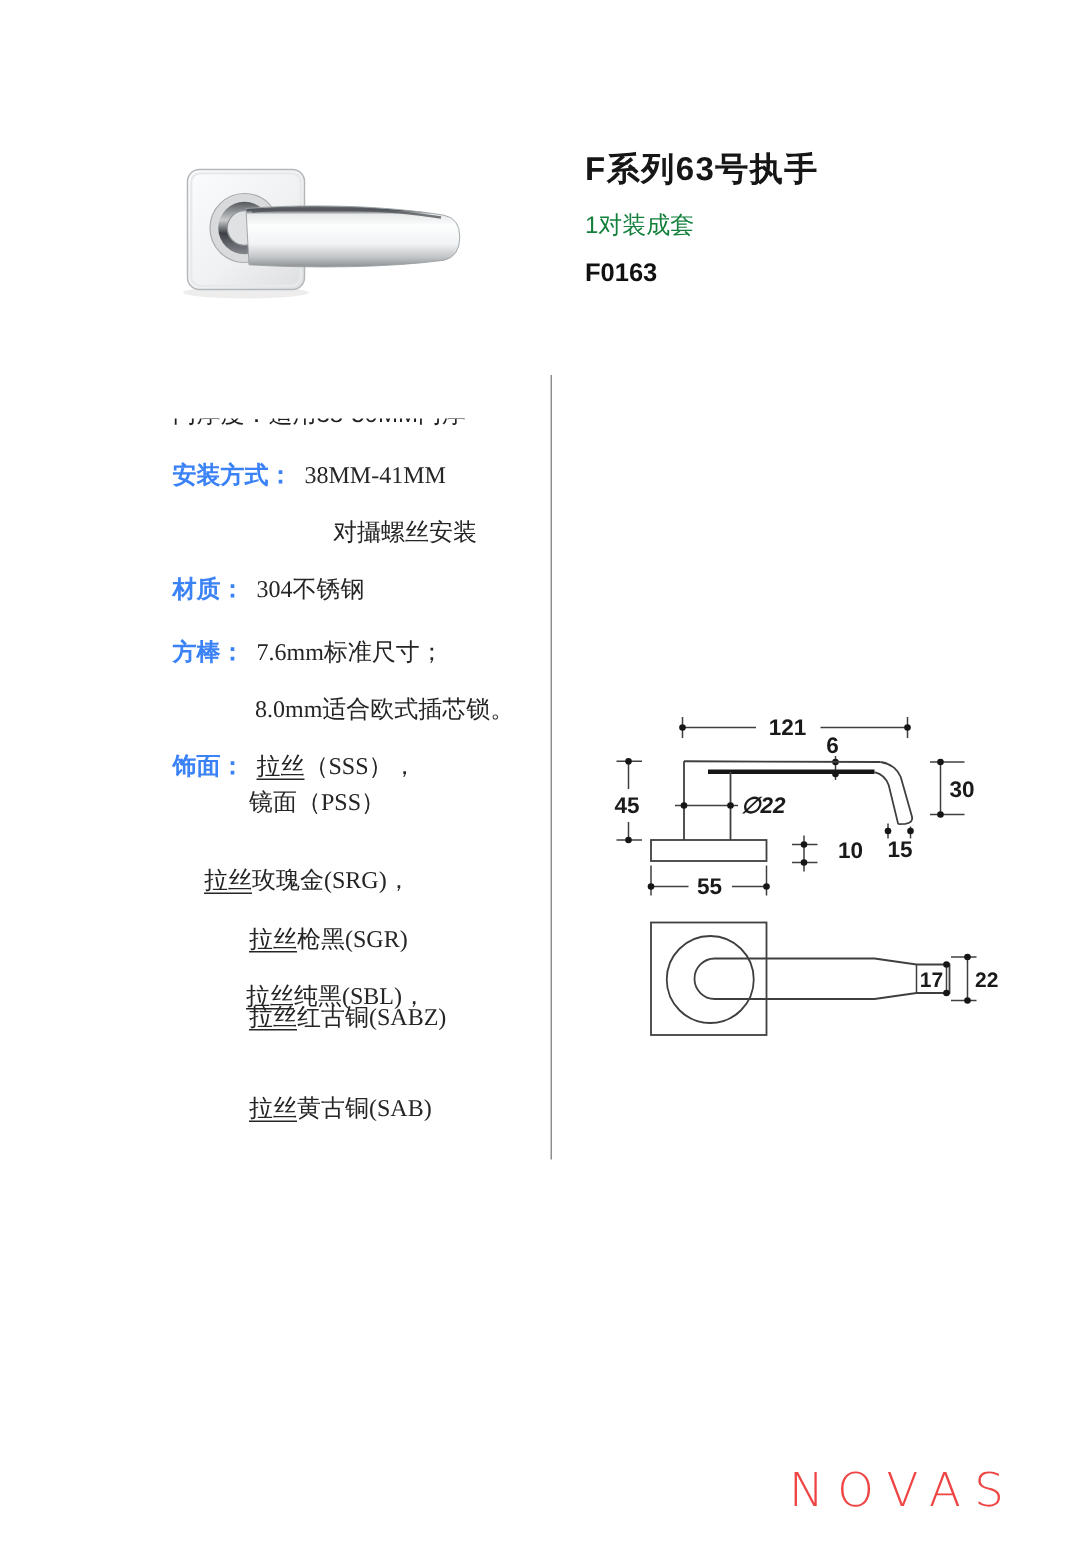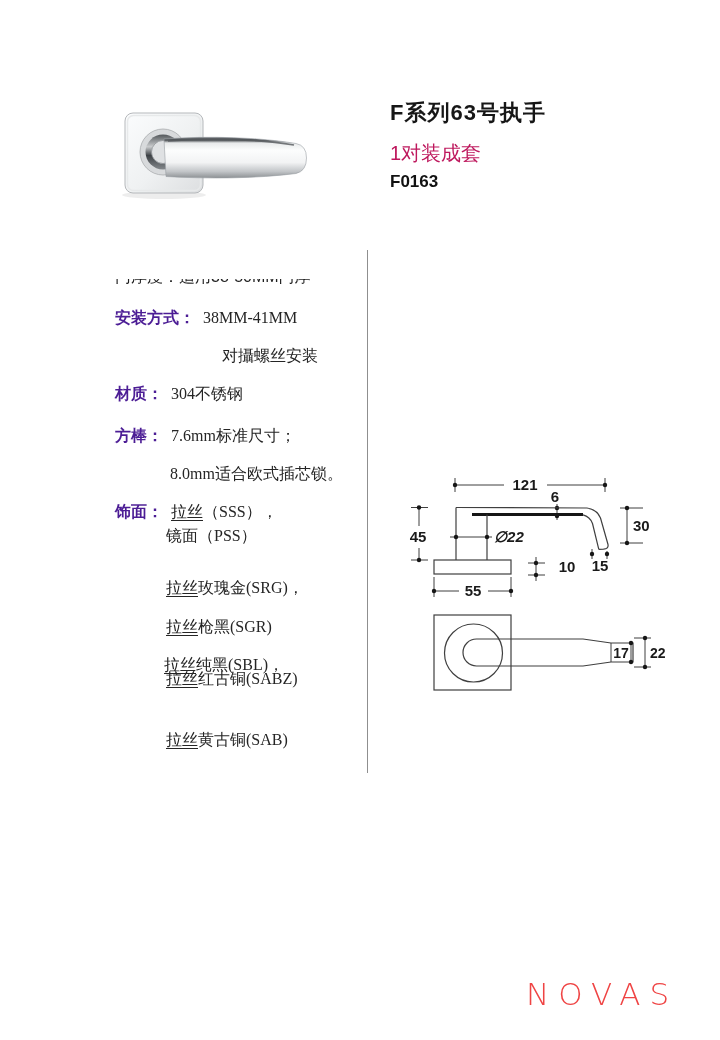--- a/index.html
+++ b/index.html
@@ -5,30 +5,30 @@
   html,body{margin:0;padding:0;}
   body{
     width:720px;height:1040px;position:relative;background:#ffffff;
     font-family:"Liberation Sans",sans-serif;color:#1f1f1f;overflow:hidden;
   }
   
   .title{
     position:absolute;left:390px;top:98px;font-size:22px;font-weight:700;
     letter-spacing:1px;color:#161616;font-family:"Liberation Sans",sans-serif;
   }
-  .subtitle{position:absolute;left:390px;top:140px;font-size:20px;color:#be185d;}
+  .subtitle{position:absolute;left:390px;top:140px;font-size:16px;color:#15803d;}
   .model{position:absolute;left:390px;top:172px;font-size:17px;font-weight:700;color:#111;}
   
   .photo{position:absolute;left:100px;top:85px;width:240px;height:150px;}
   
   .divider{position:absolute;left:367px;top:250px;width:1px;height:523px;background:#8f8f8f;}
   
   .specs{position:absolute;left:115px;top:270px;width:250px;}
   .spec-line{position:absolute;left:0;white-space:nowrap;height:22px;line-height:22px;font-size:16px;}
-  .spec-line .lbl{font-weight:700;color:#4c1d95;font-family:"Liberation Sans",sans-serif;margin-right:8px;}
+  .spec-line .lbl{font-weight:700;color:#3b82f6;font-family:"Liberation Sans",sans-serif;margin-right:8px;}
   .spec-line .val{font-family:"Liberation Serif",serif;color:#252525;}
   .spec-line .val-u{font-family:"Liberation Serif",serif;color:#252525;text-decoration:underline;text-underline-offset:3px;text-align:right;}
   .spec-clip{position:absolute;left:0;top:9px;width:235px;height:11px;overflow:hidden;}
   .spec-clip .spec-line-inner{margin-top:-13px;white-space:nowrap;height:22px;line-height:22px;font-size:16px;}
   
   .draw-side{position:absolute;left:400px;top:460px;}
   .draw-top{position:absolute;left:420px;top:605px;}
   .dimtxt{font-family:"Liberation Sans",sans-serif;font-weight:700;font-size:15px;fill:#1a1a1a;}
   .dimtxt-s{font-family:"Liberation Sans",sans-serif;font-weight:700;font-size:14px;fill:#1a1a1a;}
   .oline{stroke:#3f3f3f;stroke-width:1.2;fill:none;}
@@ -105,21 +105,21 @@
   </div>
   <div class="spec-line" style="top:193px;margin-left:55px">
     <span class="val">8.0mm适合欧式插芯锁。</span>
   </div>
   <div class="spec-line" style="top:231px">
     <span class="lbl">饰面：</span><span class="val-u">拉丝</span><span class="val">（SSS），</span>
   </div>
   <div class="spec-line" style="top:255px;margin-left:51px">
     <span class="val">镜面（PSS）</span>
   </div>
-  <div class="spec-line" style="top:307px;margin-left:51px">
+  <div class="spec-line" style="top:307px;margin-left:21px">
     <span class="val-u">拉丝</span><span class="val">玫瑰金(SRG)，</span>
   </div>
   <div class="spec-line" style="top:346px;margin-left:51px">
     <span class="val-u">拉丝</span><span class="val">枪黑(SGR)</span>
   </div>
   <div class="spec-line" style="top:384px;margin-left:49px">
     <span class="val-u">拉丝</span><span class="val">纯黑(SBL)，</span>
   </div>
   <div class="spec-line" style="top:398px;margin-left:51px">
     <span class="val-u">拉丝</span><span class="val">红古铜(SABZ)</span>

